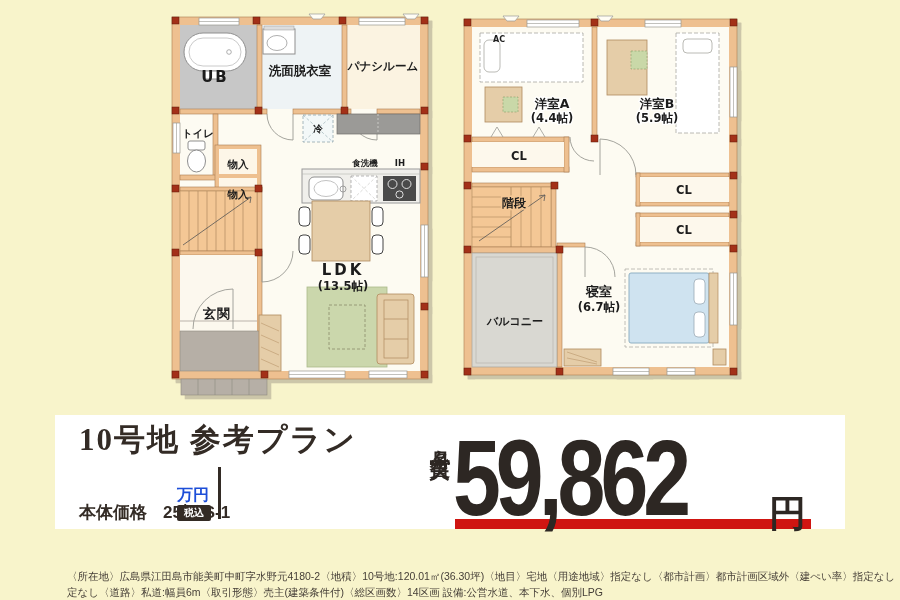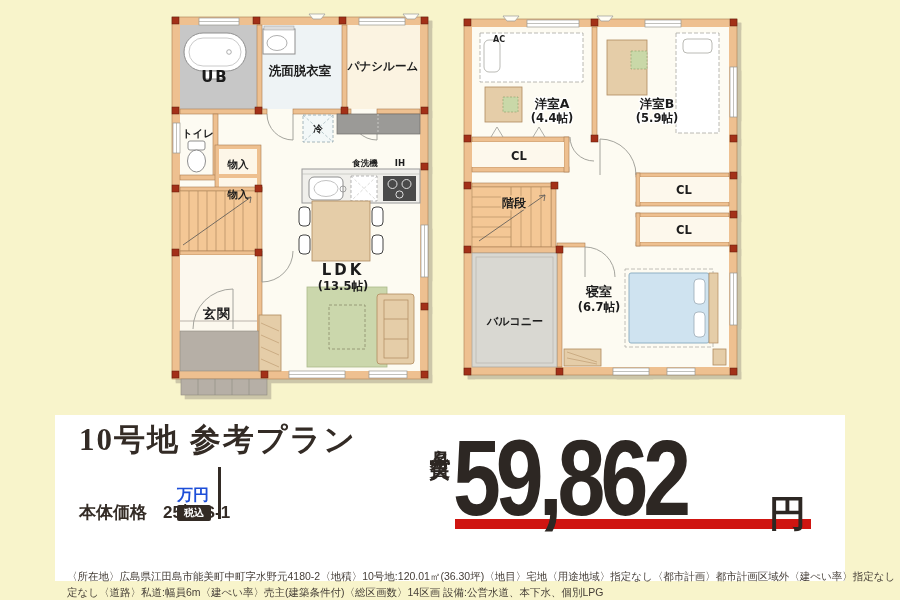--- a/index.html
+++ b/index.html
@@ -12,21 +12,21 @@
   .plan{position:absolute;filter:drop-shadow(4px 4px 0 #ccc6a9);}
   .plan text{font-family:"DejaVu Sans","Liberation Sans",sans-serif;font-weight:bold;fill:#1c1c1c;}
   .wall{fill:#eec090;stroke:#aa7c50;stroke-width:.6;}
   .post{fill:#a33018;stroke:#5e1a0b;stroke-width:.5;}
   .win{fill:#ffffff;stroke:#979790;stroke-width:.7;}
   .fixture{fill:#ffffff;stroke:#8f8f8f;stroke-width:1;}
   .furn{fill:#e5cda8;stroke:#b08a5e;stroke-width:.8;}
   .door{fill:none;stroke:#9a9a93;stroke-width:.9;}
   .vent{fill:#fffdf4;stroke:#999;stroke-width:.7;}
 
-  .panel{position:absolute;left:55px;top:415px;width:790px;height:166px;background:#ffffff;}
+  .panel{position:absolute;left:55px;top:415px;width:790px;height:114px;background:#ffffff;}
   .panel *{position:absolute;}
   .p-title{left:24px;top:4px;font-family:"Liberation Serif","DejaVu Serif",serif;
     font-size:31px;font-weight:bold;letter-spacing:2px;color:#332b25;}
   .p-price-row{left:24px;top:50px;display:flex;gap:16px;font-size:17px;font-weight:bold;color:#332b25;position:absolute;}
   .p-price-row span{position:static;margin-top:36px;}
   .p-price-big{left:19px;top:60px;font-size:47px;font-weight:bold;color:#f1c140;line-height:1;letter-spacing:0;}
   .p-price-unit{left:122px;top:70px;font-size:16px;font-weight:bold;color:#1d4ed8;}
   .p-tax{left:122px;top:90px;background:#332b25;color:#fff;font-size:10px;font-weight:bold;
     padding:1px 7px;border-radius:2px;}
   .p-divider{left:163px;top:52px;width:3px;height:52px;background:#332b25;}
@@ -354,14 +354,14 @@
 
 
   <div class="p-monthly-label">月々実質</div>
   <div class="p-redbar"></div>
   <div class="p-monthly-value">59,862</div>
   <div class="p-monthly-unit">円</div>
 </div>
 
 <div class="footnote">
   <div>〈所在地〉広島県江田島市能美町中町字水野元4180-2〈地積〉10号地:120.01㎡(36.30坪)〈地目〉宅地〈用途地域〉指定なし〈都市計画〉都市計画区域外〈建ぺい率〉指定なし〈容積率〉 指</div>
-  <div>定なし〈道路〉私道:幅員6m〈建ぺい率〉売主(建築条件付)〈総区画数〉14区画 設備:公営水道、本下水、個別LPG</div>
+  <div>定なし〈道路〉私道:幅員6m〈取引形態〉売主(建築条件付)〈総区画数〉14区画 設備:公営水道、本下水、個別LPG</div>
 </div>
 
 </body></html>

